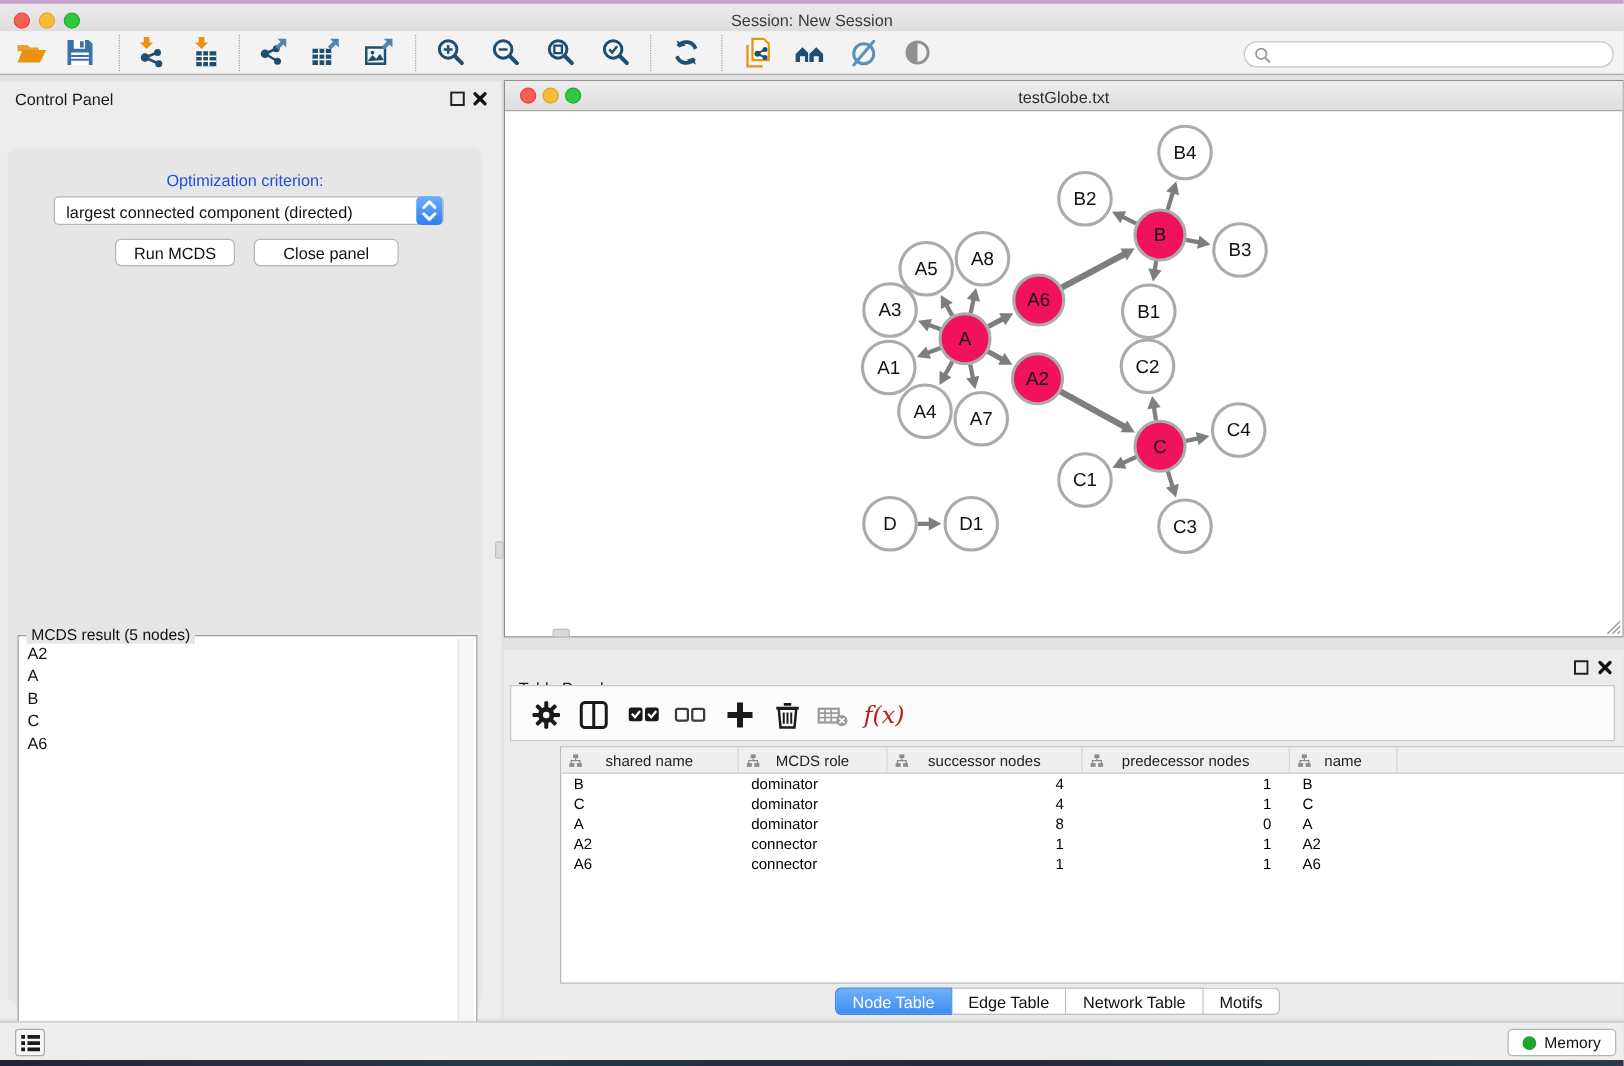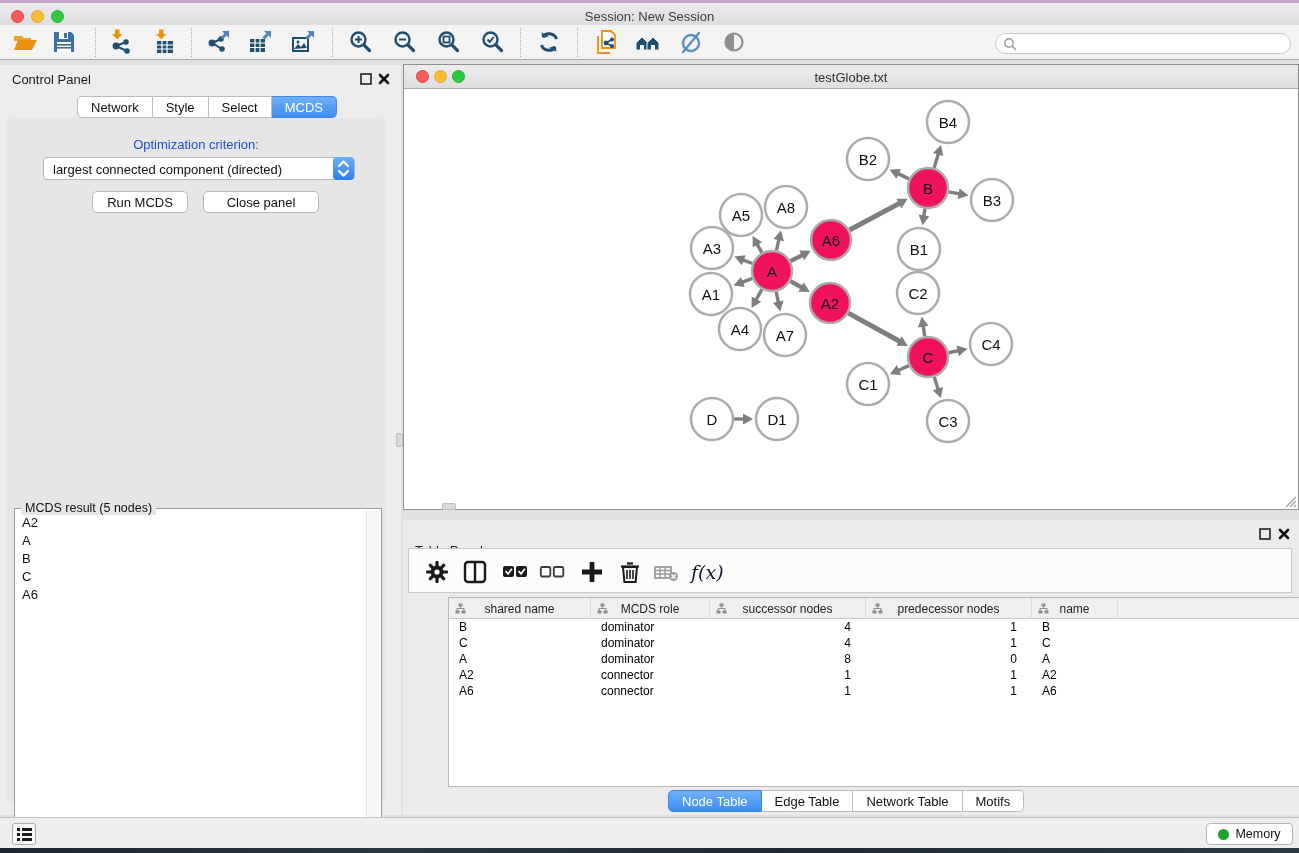--- a/index.html
+++ b/index.html
@@ -75,21 +75,21 @@
   #statusbar { left:0; top:817px; width:1299px; height:31px; background:#EFEEEF; border-top:1px solid #C2C2C2; }
   #list-btn { left:12px; top:5px; width:24px; height:22px; background:#F6F6F6; border:1px solid #ACACAC; border-radius:3px; }
   #memory-btn { left:1206px; top:5px; width:87px; height:22px; background:#FFF; border:1px solid #B5B5B5; border-radius:4px;
     font-size:12.5px; color:#111; display:flex; align-items:center; justify-content:center; gap:6px; }
   #memory-dot { width:11px; height:11px; border-radius:50%; background:#1EA32C; }
   #desktop-strip { left:0; top:848px; width:1299px; height:5px; background:linear-gradient(90deg,#1C2630,#2A3642 30%,#1E2934 60%,#2C3945); }
 
   .navy { fill:#1E4E70; }
   .steel { fill:#4E84B4; }
   .orange { fill:#E8920E; }
-  #fx-label { font-family:"DejaVu Serif", serif; font-style:italic; font-size:19px; color:#0f172a; top:12px; }
+  #fx-label { font-family:"DejaVu Serif", serif; font-style:italic; font-size:19px; color:#b91c1c; top:12px; }
 </style>
 </head>
 <body>
 
 <div id="titlebar" class="abs">
   <div class="tl abs" style="left:11px;background:#F95E56;border:1px solid #E2443E;"></div>
   <div class="tl abs" style="left:31px;background:#F9BD35;border:1px solid #E0A62A;"></div>
   <div class="tl abs" style="left:51px;background:#2FC93F;border:1px solid #23AD32;"></div>
   <div id="app-title" class="abs">Session: New Session</div>
 </div>
@@ -215,26 +215,20 @@
 
 <div id="control-panel" class="abs">
   <div id="cp-title" class="abs">Control Panel</div>
   <svg class="panel-btn abs" style="left:360px;top:8px" viewBox="0 0 12 12">
     <rect x="1" y="1" width="10" height="10" fill="none" stroke="#222" stroke-width="1.6"></rect>
   </svg>
   <svg class="panel-btn abs" style="left:378px;top:8px" viewBox="0 0 12 12">
     <path d="M2,2 L10,10 M10,2 L2,10" stroke="#111" stroke-width="2.6" stroke-linecap="round"></path>
   </svg>
 
-  <div id="cp-tabs" class="abs">
-    <div class="tab first">Network</div>
-    <div class="tab">Style</div>
-    <div class="tab">Select</div>
-    <div class="tab last active">MCDS</div>
-  </div>
 
   <div id="cp-content" class="abs">
     <div id="opt-label" class="abs">Optimization criterion:</div>
     <div id="criterion" class="abs">
       <span class="val">largest connected component (directed)</span>
       <span class="step">
         <svg width="21" height="23" viewBox="0 0 21 23">
           <path d="M6,9 l4.5,-4.5 4.5,4.5" fill="none" stroke="#FFF" stroke-width="2.4" stroke-linecap="round" stroke-linejoin="round"></path>
           <path d="M6,14 l4.5,4.5 4.5,-4.5" fill="none" stroke="#FFF" stroke-width="2.4" stroke-linecap="round" stroke-linejoin="round"></path>
         </svg>

